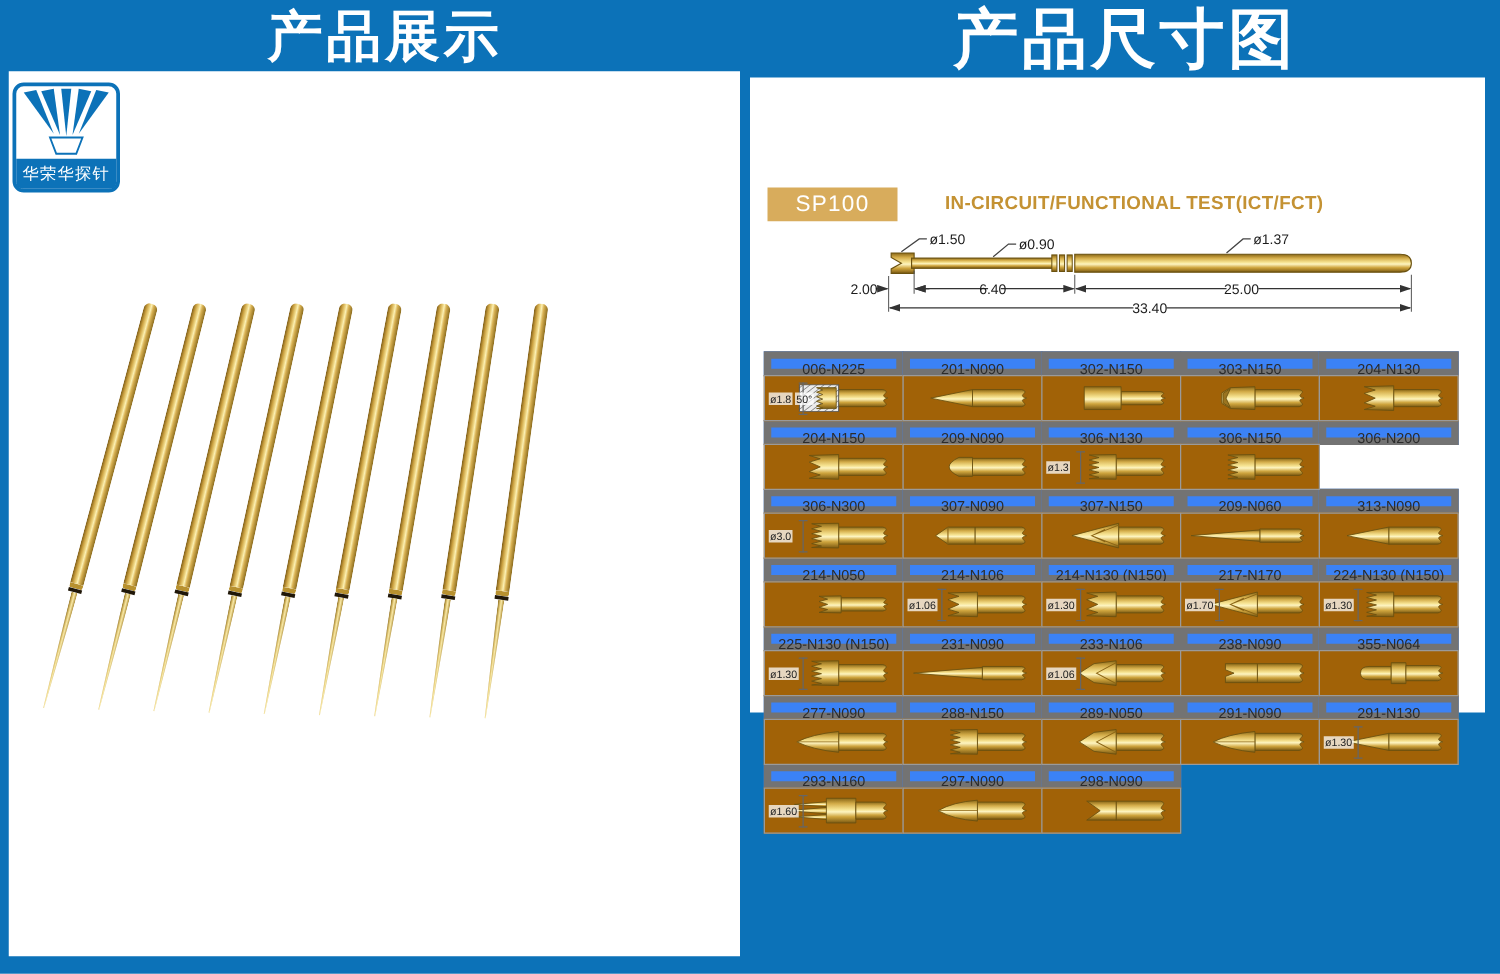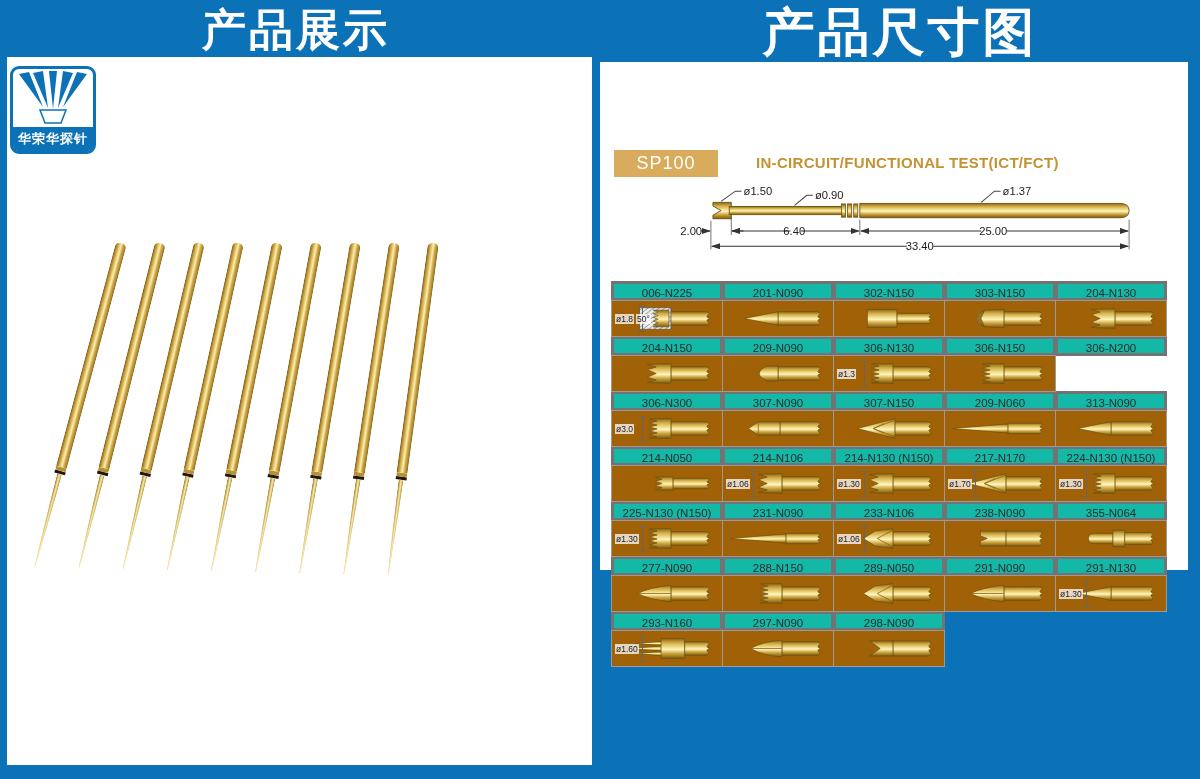--- a/index.html
+++ b/index.html
@@ -1,28 +1,28 @@
 <!DOCTYPE html>
 <html><head>
 <meta charset="utf-8">
 <style>
   html,body{margin:0;padding:0;}
   body{font-family:"Liberation Sans","DejaVu Sans",sans-serif;background:#e9e9e9;}
   #frame{position:relative;width:1200px;height:779px;background:#0c72b8;overflow:hidden;}
   .hdr{position:absolute;top:0;color:#fff;font-weight:700;text-align:center;letter-spacing:3px;}
-  #hdr-left{left:0;width:592px;height:74px;line-height:60px;font-size:44px;}
+  #hdr-left{left:12px;width:592px;height:74px;line-height:60px;font-size:44px;}
   #hdr-right{left:600px;width:600px;height:50px;line-height:64px;font-size:52px;}
   .panel{position:absolute;background:#fff;}
   #panel-left{left:7px;top:57px;width:585px;height:708px;}
   #panel-right{left:600px;top:62px;width:588px;height:508px;}
 
   
   #logo{position:absolute;left:3px;top:9px;width:86px;height:88px;border:3px solid #0c72b8;border-radius:9px;background:#fff;box-sizing:border-box;}
   #logo svg{position:absolute;left:0;top:0;}
-  #logo .bar{position:absolute;left:0;bottom:0;width:100%;height:24px;background:#0c72b8;border-radius:0 0 5px 5px;color:#fff;font-size:13px;font-weight:700;text-align:center;line-height:24px;letter-spacing:1px;}
+  #logo .bar{position:absolute;left:0;bottom:0;width:100%;height:24px;background:#0c72b8;border-radius:0 0 5px 5px;color:#fff;font-size:13px;font-weight:400;text-align:center;line-height:24px;letter-spacing:1px;}
 
   
   #photo{position:absolute;left:95px;top:168px;width:400px;height:400px;}
   .probe{position:absolute;top:18px;width:11px;height:340px;transform-origin:50% 0;}
   .p-barrel{width:11px;height:232px;border-radius:5px 5px 2px 2px;
     background:linear-gradient(90deg,#7b5a15,#caa040 22%,#f3dd8d 45%,#fbf0b5 52%,#d9b254 68%,#8a6a1c);
     border-bottom:4px solid #b8912f;}
   .p-ring{width:11px;height:3px;background:#201708;}
   .p-tip{width:5px;height:96px;margin-left:3px;
     background:linear-gradient(90deg,#8a6a1c,#e8cf7e 40%,#f7e8a8 55%,#a8852c);
@@ -30,21 +30,21 @@
 
   
   #sp-box{position:absolute;left:14px;top:88px;width:104px;height:27px;background:#d8ac5c;color:#fff;font-size:18px;text-align:center;line-height:27px;letter-spacing:1px;}
   #ict-title{position:absolute;left:156px;top:92px;font-size:15px;font-weight:700;color:#c49233;letter-spacing:.3px;}
   #dim-svg{position:absolute;left:80px;top:120px;}
   #dim-svg text{font-size:11px;fill:#1c1c1c;font-family:"Liberation Sans","DejaVu Sans",sans-serif;}
 
   
   #tip-table{position:absolute;left:12px;top:220px;width:566px;}
   .trow{display:flex;}
-  .t-head{width:112px;height:20px;box-sizing:border-box;border:3px solid #737373;background:#14b8a6;
+  .t-head{width:112px;height:20px;box-sizing:border-box;border:6px solid #737373;background:#3b82f6;
     font-size:11.5px;color:#2c2c2c;text-align:center;line-height:19px;margin:-1px 0 0 -1px;}
   .t-cell{position:relative;width:112px;height:37px;box-sizing:border-box;border:1px solid #9a9a9a;background:#a16207;margin:-1px 0 0 -1px;overflow:hidden;}
   .t-cell svg{position:absolute;left:0;top:0;}
   .ann{position:absolute;left:3px;top:50%;transform:translateY(-50%);font-size:8.5px;color:#222;background:rgba(255,255,255,.75);padding:0 1px;z-index:2;}
   .ann2{left:24px;}
   .dimline{position:absolute;left:30px;top:5px;width:1px;height:26px;background:#666;z-index:1;}
   .dimline::before,.dimline::after{content:"";position:absolute;left:-3px;width:7px;height:1px;background:#666;}
   .dimline::before{top:0;} .dimline::after{bottom:0;}
 </style>
 </head>

